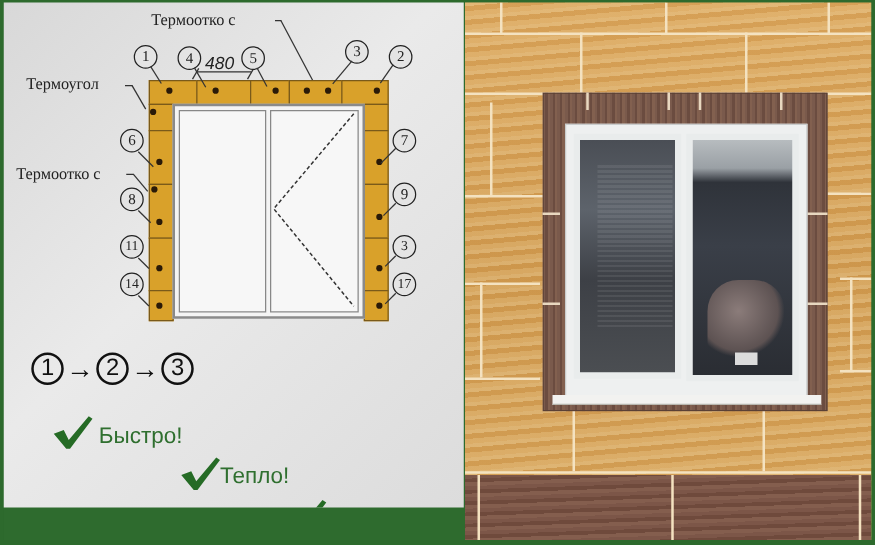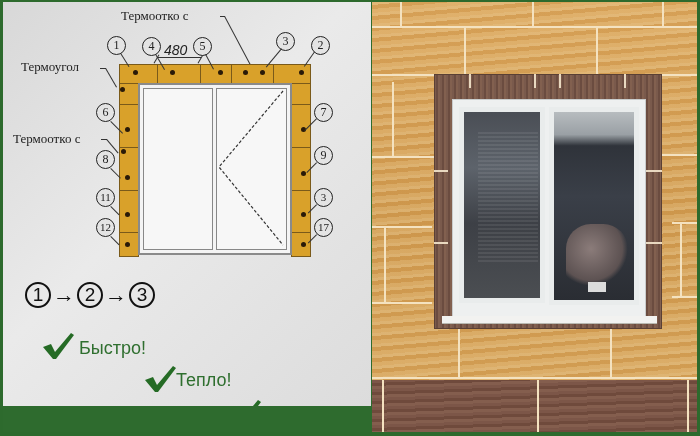--- a/index.html
+++ b/index.html
@@ -77,21 +77,21 @@
   <div class="num serif" style="left:308px;top:34px;"><span>2</span></div>
   <div class="num serif" style="left:273px;top:30px;"><span>3</span></div>
   <div class="num serif" style="left:139px;top:35px;"><span>4</span></div>
   <div class="num serif" style="left:190px;top:35px;"><span>5</span></div>
   <div class="num serif" style="left:93px;top:101px;"><span>6</span></div>
   <div class="num serif" style="left:311px;top:101px;"><span>7</span></div>
   <div class="num serif" style="left:93px;top:148px;"><span>8</span></div>
   <div class="num serif" style="left:311px;top:144px;"><span>9</span></div>
   <div class="num serif" style="left:311px;top:186px;font-size:11px;"><span>3</span></div>
   <div class="num serif" style="left:93px;top:186px;font-size:11px;"><span>11</span></div>
-  <div class="num serif" style="left:93px;top:216px;font-size:11px;"><span>12</span></div>
+  <div class="num serif" style="left:93px;top:216px;font-size:11px;"><span>14</span></div>
   <div class="num serif" style="left:311px;top:216px;font-size:11px;"><span>17</span></div>
 
   <div class="dot" style="left:130px;top:68px;"></div>
   <div class="dot" style="left:167px;top:68px;"></div>
   <div class="dot" style="left:215px;top:68px;"></div>
   <div class="dot" style="left:240px;top:68px;"></div>
   <div class="dot" style="left:257px;top:68px;"></div>
   <div class="dot" style="left:296px;top:68px;"></div>
   <div class="dot" style="left:117px;top:85px;"></div>
   <div class="dot" style="left:122px;top:125px;"></div>

